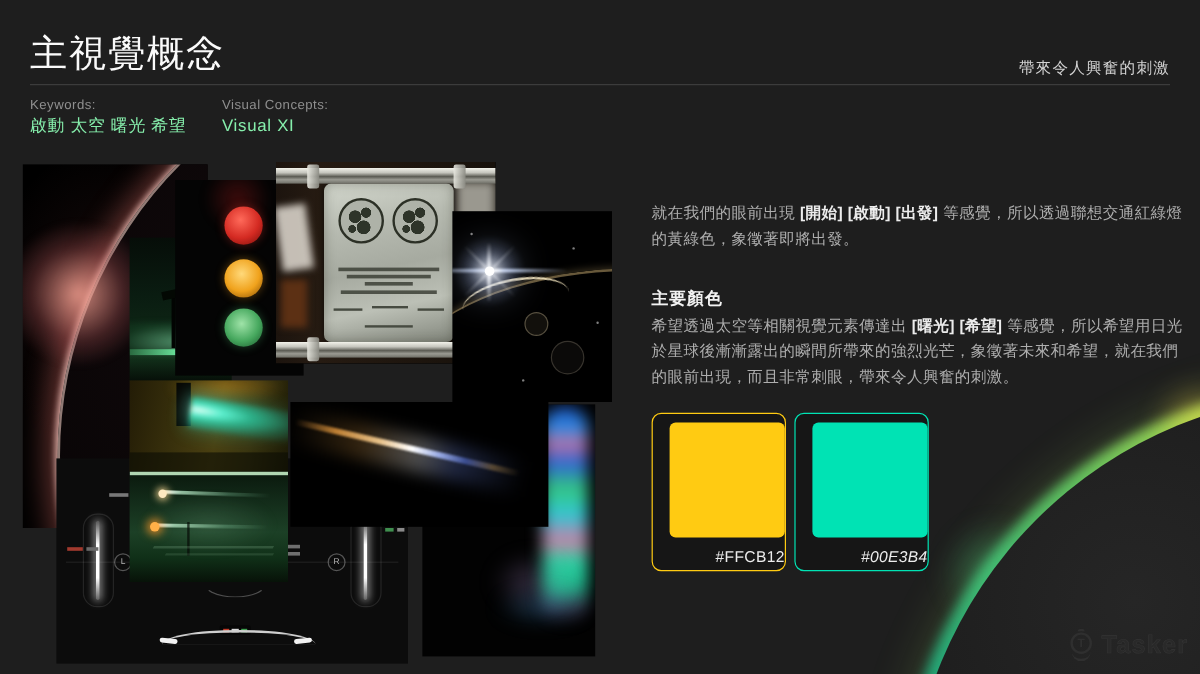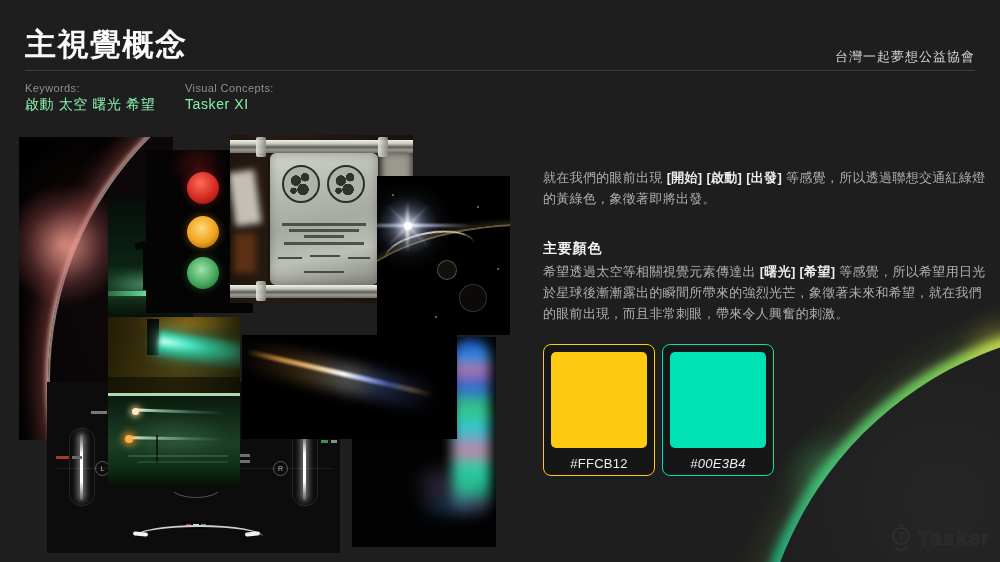--- a/index.html
+++ b/index.html
@@ -1,31 +1,31 @@
 <!DOCTYPE html>
 <html><head>
 <meta charset="utf-8">
 <style>
   html,body{margin:0;padding:0;background:#1e1e1e;}
   .stage{position:relative;width:1000px;height:562px;overflow:hidden;background:#1e1e1e;
          font-family:"Liberation Sans","DejaVu Sans",sans-serif;color:#eee;}
   .abs{position:absolute;}
   
-  .title{left:25px;top:24px;font-size:31px;font-weight:700;color:#fafafa;letter-spacing:1.5px;}
+  .title{left:25px;top:24px;font-size:31px;font-weight:400;color:#fafafa;letter-spacing:1.5px;}
   .org{right:25px;top:48px;font-size:13px;color:#d2d2d2;letter-spacing:1px;}
   .divider{left:25px;right:25px;top:70px;height:1px;background:#3c3c3c;}
   .meta-label{top:82px;font-size:11px;color:#8f8f8f;letter-spacing:.4px;}
   .meta-value{top:96px;font-size:14px;color:#86efac;letter-spacing:.6px;}
   
   .sec-h{left:543px;width:452px;font-size:14px;font-weight:bold;color:#f2f2f2;letter-spacing:.8px;}
   .sec-p{left:543px;width:452px;font-size:13px;line-height:21px;color:#aeaeae;letter-spacing:.3px;}
   .sec-p .b{color:#ececec;font-weight:bold;}
   .cards{left:543px;top:344px;display:flex;gap:7px;}
   .card{width:112px;height:132px;border:1px solid #555;border-radius:8px;background:#161616;
-        box-sizing:border-box;display:flex;flex-direction:column;align-items:center;padding-top:7px;}
+        box-sizing:border-box;display:flex;flex-direction:column;align-items:flex-end;padding-top:7px;}
   .swatch{width:96px;height:96px;border-radius:5px;background:#888;}
   .hex{margin-top:8px;font-size:13px;color:#ececec;letter-spacing:.3px;}
   
   .img{position:absolute;overflow:hidden;background:#000;}
   .img *{position:absolute;}
   
   .ec-haze{left:-30px;top:-20px;width:200px;height:280px;background:radial-gradient(ellipse,rgba(150,70,70,.16),transparent 70%);}
   .ec-circle{left:29px;top:-103px;width:688px;height:688px;border-radius:50%;
      background:radial-gradient(circle at 35% 35%,#140b0d,#050304 60%);
      border:2px solid rgba(255,218,208,.55);
@@ -136,26 +136,26 @@
   .logo-base{left:3px;top:19px;width:16px;height:6px;border-bottom:2px solid #2f2f2f;border-radius:0 0 10px 10px;}
   .logo-tick{left:8px;top:0;width:6px;height:3px;border-top:2px solid #2f2f2f;border-radius:50%;}
   .logo-text{font-size:21px;font-weight:bold;color:#292929;letter-spacing:1px;-webkit-text-stroke:.5px #343434;}
 </style>
 </head>
 <body>
 
 <div class="stage">
 
   <div class="abs title">主視覺概念</div>
-  <div class="abs org">台灣一起夢想公益協會</div>
+  <div class="abs org">帶來令人興奮的刺激</div>
   <div class="abs divider"></div>
   <div class="abs meta-label" style="left:25px;">Keywords:</div>
   <div class="abs meta-value" style="left:25px;">啟動 太空 曙光 希望</div>
   <div class="abs meta-label" style="left:185px;">Visual Concepts:</div>
-  <div class="abs meta-value" style="left:185px;">Tasker XI</div>
+  <div class="abs meta-value" style="left:185px;">Visual XI</div>
 
   <div class="abs planet-glow"></div>
   <div class="abs planet-accent-y"></div>
   <div class="abs planet-accent-g"></div>
   <div class="abs planet-body"></div>
 
   <div class="img" style="left:19px;top:137px;width:154px;height:303px;">
     <div class="ec-haze"></div>
     <div class="ec-circle"></div>
     <div class="ec-flare"></div>

